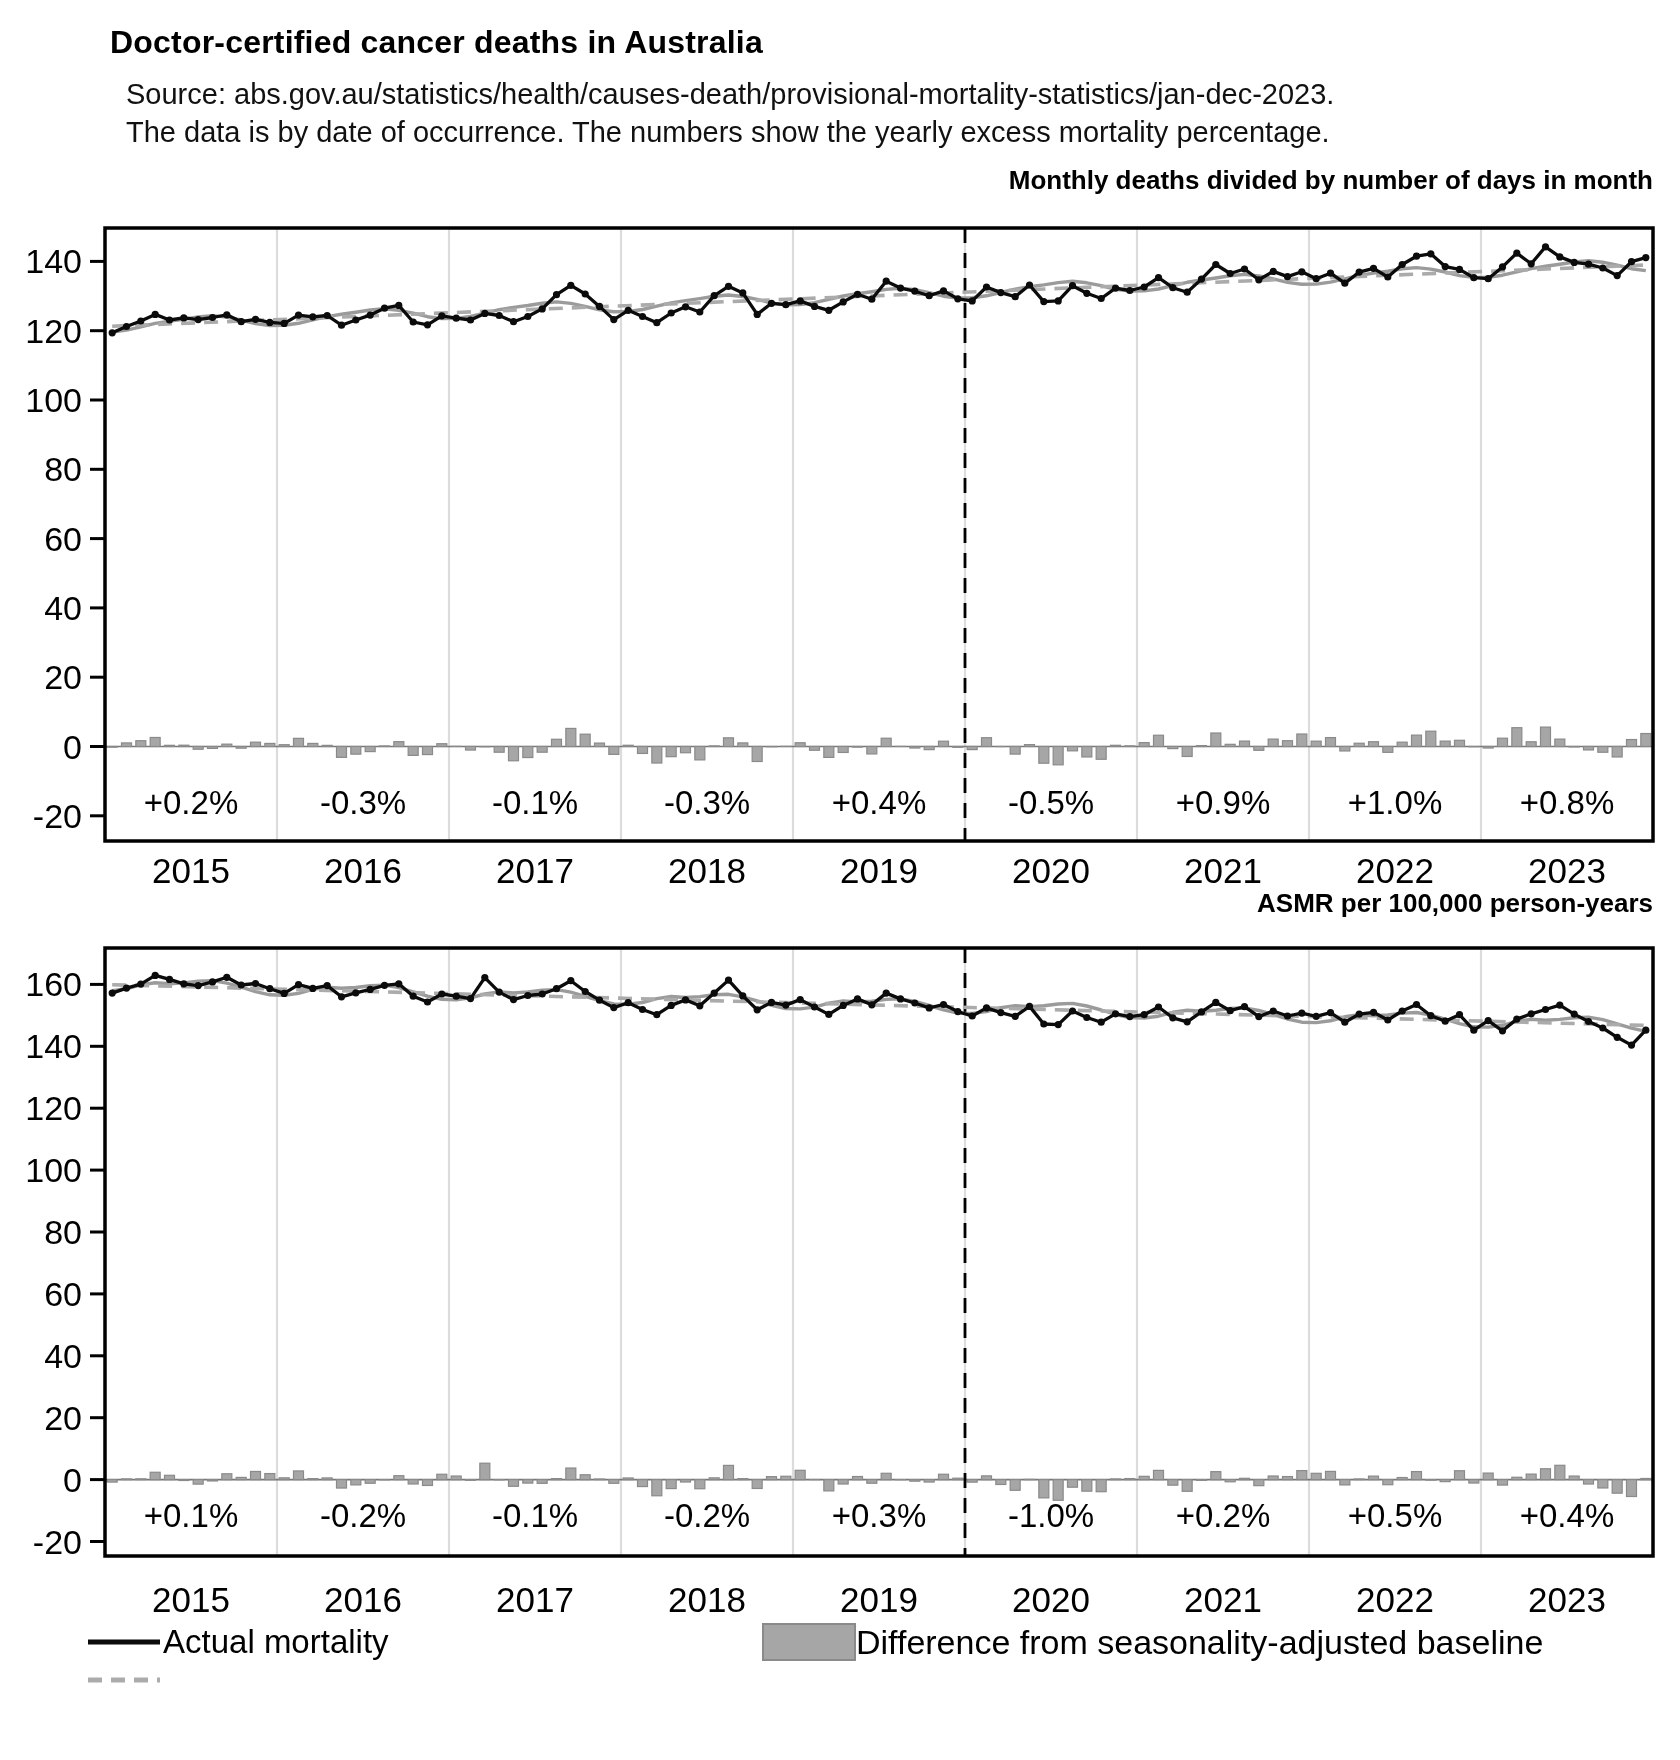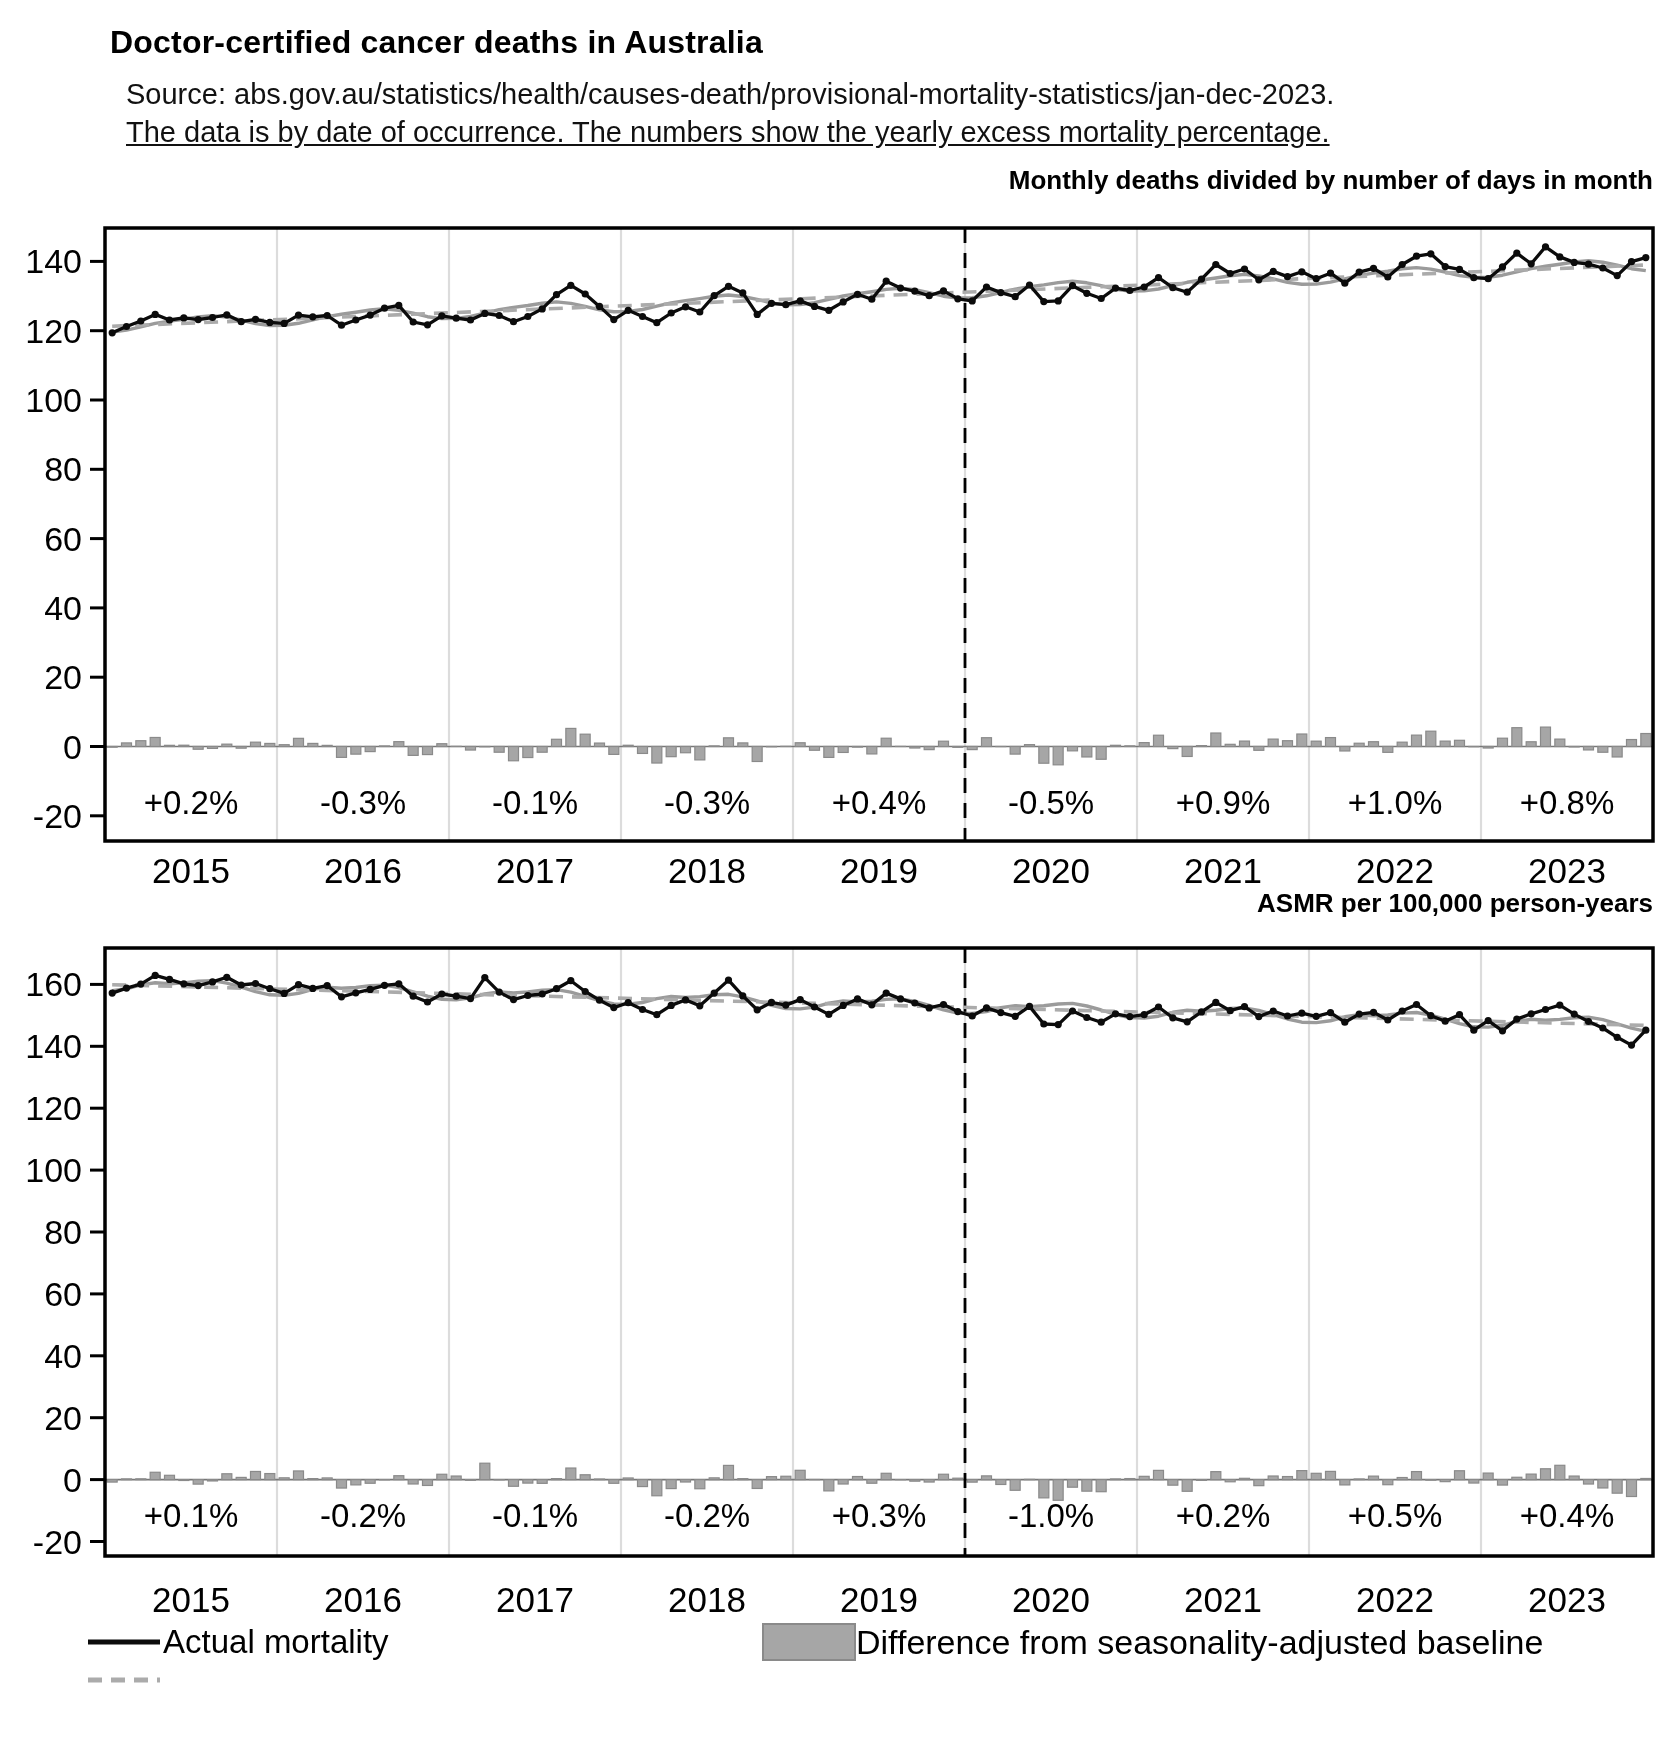--- a/index.html
+++ b/index.html
@@ -2,21 +2,21 @@
 <html><head>
 <meta charset="utf-8">
 <style>
   html,body{margin:0;padding:0;background:#ffffff;}
   #page{position:relative;width:1680px;height:1760px;background:#ffffff;overflow:hidden;
         font-family:"Liberation Sans", sans-serif;color:#000;}
   .abs{position:absolute;}
   #main-title{left:110px;top:24px;font-size:32px;font-weight:bold;letter-spacing:0.2px;}
   .source-line{left:110px;font-size:29px;color:#111;margin-left:16px;}
   #source-1{top:78px;}
-  #source-2{top:116px;text-decoration:underline;}
+  #source-2{top:116px;}
   .chart-subtitle{left:105px;width:1548px;text-align:right;font-size:26px;font-weight:bold;}
   #subtitle-1{top:165px;}
   #subtitle-2{top:888px;}
   svg text{font-family:"Liberation Sans", sans-serif;}
   .legend-label{font-size:33px;color:#000;white-space:nowrap;}
   .legend-row{display:flex;align-items:center;}
   #legend-diff-box{width:94px;height:38px;background:#a6a6a6;border:2px solid #8a8a8a;box-sizing:border-box;}
 </style>
 </head>
 <body>

